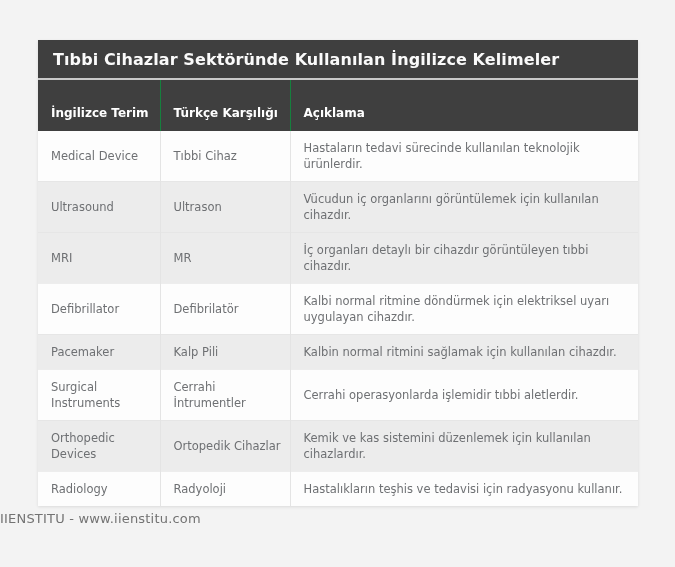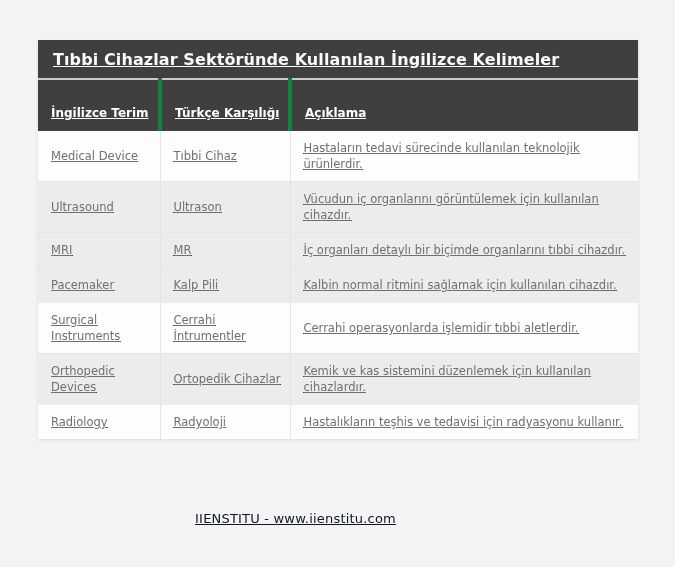--- a/index.html
+++ b/index.html
@@ -1,15 +1,15 @@
 <!DOCTYPE html>
 <html><head>
 <meta charset="utf-8">
 <style>
-  * { box-sizing: border-box; margin: 0; padding: 0; text-decoration: underline; }
+  * { box-sizing: border-box; margin: 0; padding: 0; }
   html, body { width: 675px; height: 567px; }
   body {
     background: #f3f3f3;
     font-family: "DejaVu Sans", "Liberation Sans", sans-serif;
     position: relative;
     overflow: hidden;
   }
   .table-wrap {
     position: absolute;
     left: 38px;
@@ -37,41 +37,40 @@
   thead th {
     background: #3f3f3f;
     color: #ffffff;
     font-size: 12px;
     font-weight: bold;
     text-align: left;
     padding: 26px 8px 10px 13px;
     line-height: 15px;
     border-top: 2px solid #c9c9c9;
   }
-  thead th + th { border-left: 4px solid #15803d; }
+  thead th + th { border-left: 1px solid #15803d; }
   tbody td {
     font-size: 11.5px;
     color: #6e7073;
     padding: 9px 8px 9px 13px;
     line-height: 16px;
     vertical-align: middle;
     background: #fdfdfd;
     border-top: 1px solid #ededed;
   }
   tbody td + td { border-left: 1px solid #e4e4e4; }
   tbody tr.alt td { background: #ececec; border-top-color: #e6e6e6; }
   tbody tr:first-child td { border-top: none; }
   .footer {
     position: absolute;
     left: 0;
     top: 511px;
     width: 591px;
-    text-align: center;
     font-size: 13px;
-    color: #0f172a;
+    color: #737373;
     letter-spacing: 0.2px;
   }
 </style>
 </head>
 <body>
 
 <div class="table-wrap">
   <div class="title-bar">Tıbbi Cihazlar Sektöründe Kullanılan İngilizce Kelimeler</div>
   <table>
     <colgroup>
@@ -93,21 +92,26 @@
           <td>Hastaların tedavi sürecinde kullanılan teknolojik ürünlerdir.</td>
         </tr>
         <tr class="alt">
           <td>Ultrasound</td>
           <td>Ultrason</td>
           <td>Vücudun iç organlarını görüntülemek için kullanılan cihazdır.</td>
         </tr>
         <tr class="alt">
           <td>MRI</td>
           <td>MR</td>
-          <td>İç organları detaylı bir biçimde organlarını tıbbi cihazdır.</td>
+          <td>İç organları detaylı bir cihazdır görüntüleyen tıbbi cihazdır.</td>
+        </tr>
+        <tr>
+          <td>Defibrillator</td>
+          <td>Defibrilatör</td>
+          <td>Kalbi normal ritmine döndürmek için elektriksel uyarı uygulayan cihazdır.</td>
         </tr>
         <tr class="alt">
           <td>Pacemaker</td>
           <td>Kalp Pili</td>
           <td>Kalbin normal ritmini sağlamak için kullanılan cihazdır.</td>
         </tr>
         <tr>
           <td>Surgical Instruments</td>
           <td>Cerrahi İntrumentler</td>
           <td>Cerrahi operasyonlarda işlemidir tıbbi aletlerdir.</td>

